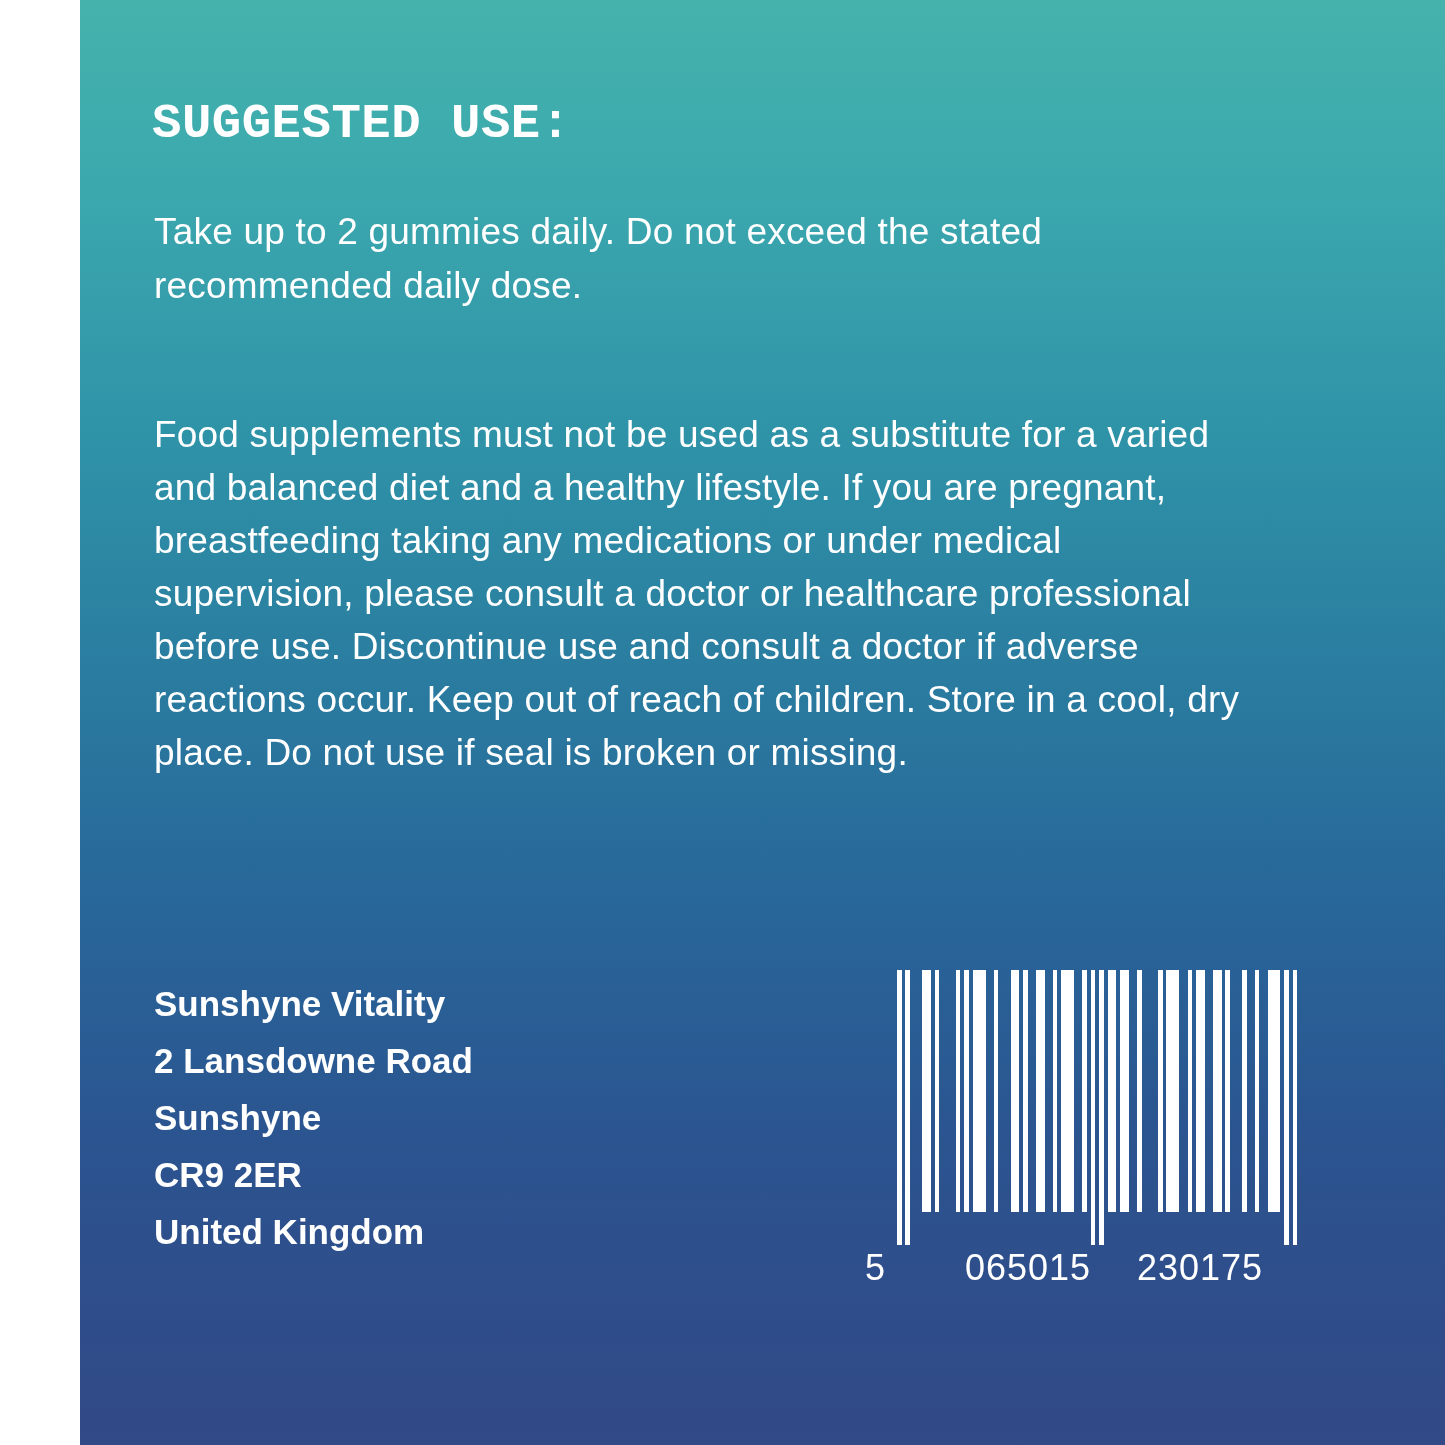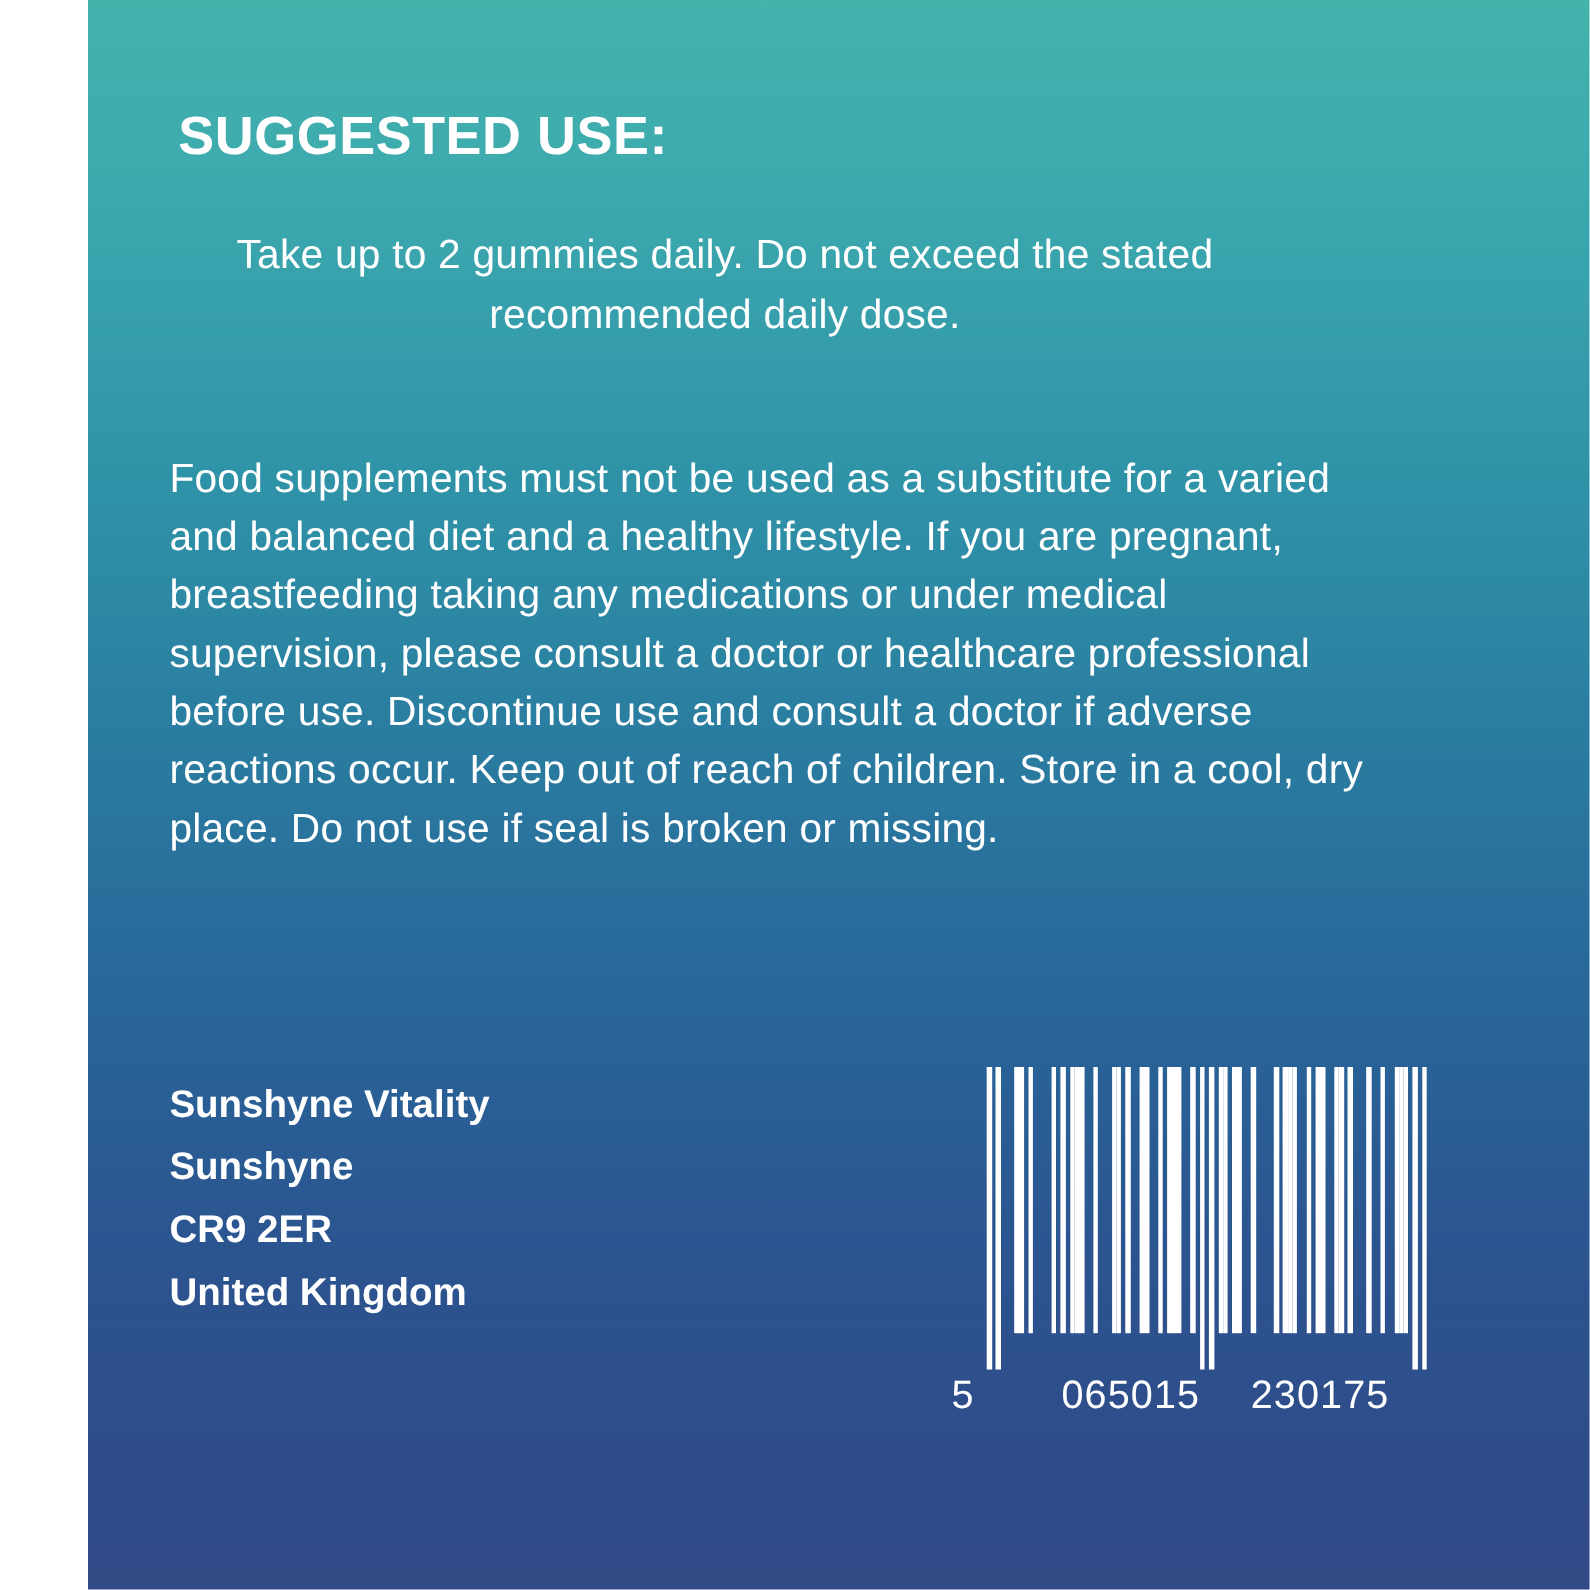--- a/index.html
+++ b/index.html
@@ -33,41 +33,39 @@
     position: absolute;
     left: 72px;
     top: 0;
     right: 40px;
     bottom: 0;
   }
   .heading {
     position: absolute;
     top: 96px;
     left: 0;
-    font-family: Liberation Sans, sans-serif;
+    font-family: Liberation Mono, monospace;
     font-weight: bold;
     font-size: 49px;
     letter-spacing: 0.5px;
     color: #ffffff;
-    margin-left: 10px;
   }
   .para {
     color: #ffffff;
     font-family: "Liberation Sans", sans-serif;
     font-weight: 300;
     letter-spacing: 0.2px;
   }
   .para-dose {
     position: absolute;
     top: 205px;
     left: 2px;
     width: 1010px;
     font-size: 37px;
     line-height: 54px;
-    text-align: center;
   }
   .para-warning {
     position: absolute;
     top: 408px;
     left: 2px;
     width: 1105px;
     font-size: 37px;
     line-height: 53px;
   }
   .address {
@@ -126,20 +124,21 @@
   <div class="content">
 
     <div class="heading">SUGGESTED USE:</div>
 
     <div class="para para-dose">Take up to 2 gummies daily. Do not exceed the stated recommended daily dose.</div>
 
     <div class="para para-warning">Food supplements must not be used as a substitute for a varied and balanced diet and a healthy lifestyle. If you are pregnant, breastfeeding taking any medications or under medical supervision, please consult a doctor or healthcare professional before use. Discontinue use and consult a doctor if adverse reactions occur. Keep out of reach of children. Store in a cool, dry place. Do not use if seal is broken or missing.</div>
 
     <div class="address">
       <div>Sunshyne Vitality</div>
+      <div>2 Lansdowne Road</div>
       <div>Sunshyne</div>
       <div>CR9 2ER</div>
       <div>United Kingdom</div>
     </div>
 
     <div class="barcode-wrap">
       <div class="barcode-bars" id="barcode-bars">
           <i style="left:0.00px;width:4.56px;height:275px;"></i>
           <i style="left:8.42px;width:4.56px;height:275px;"></i>
           <i style="left:25.26px;width:4.56px;height:242px;"></i>

